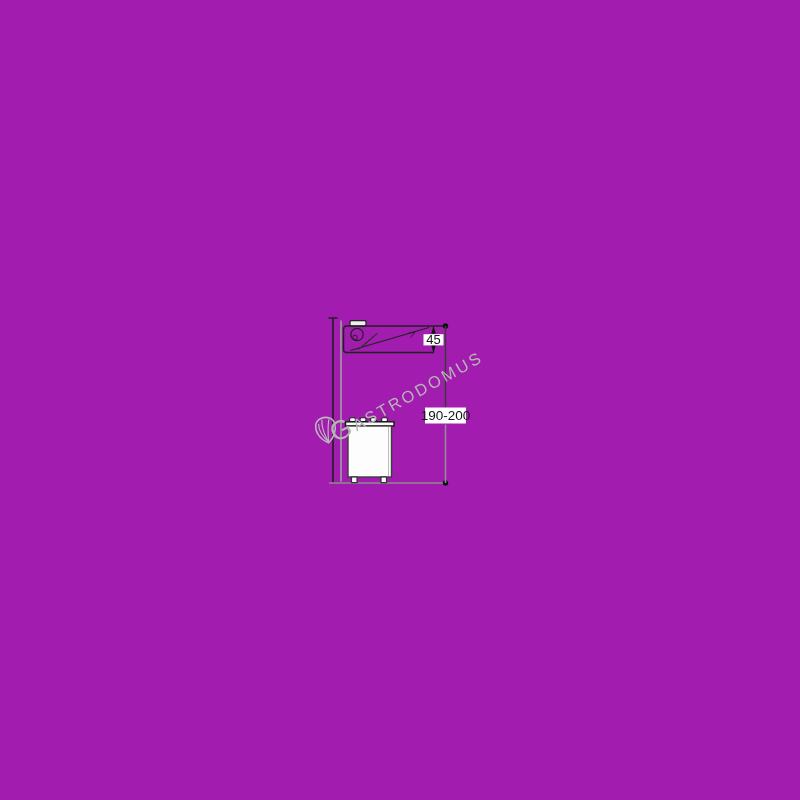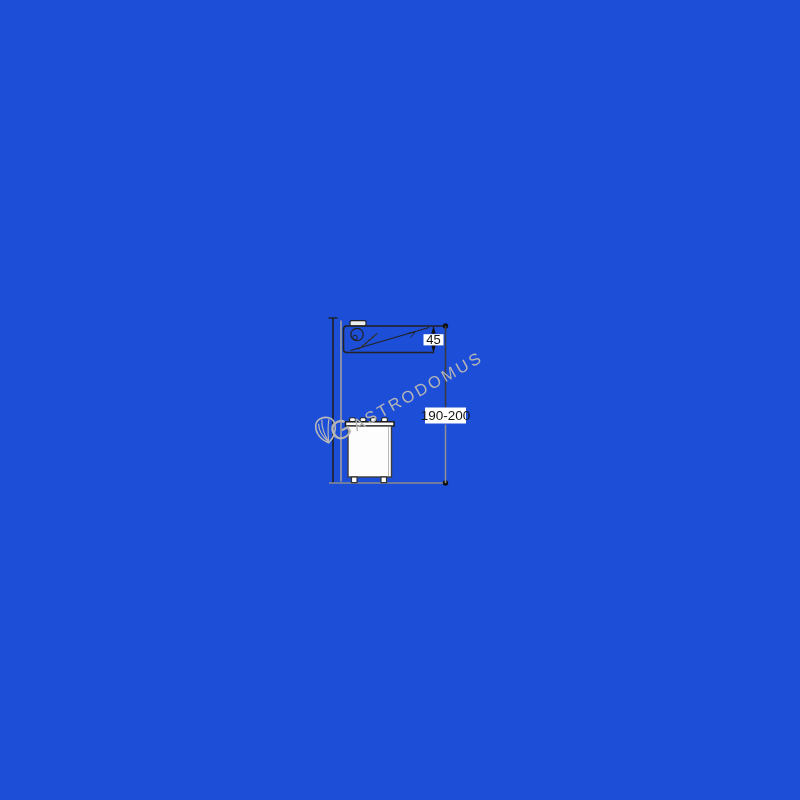--- a/index.html
+++ b/index.html
@@ -1,17 +1,17 @@
 <!DOCTYPE html>
 <html><head>
 <meta charset="utf-8">
 <style>
   html, body { margin: 0; padding: 0; background: #ffffff; }
   body { width: 800px; height: 800px; font-family: "Liberation Sans", sans-serif; }
-  .canvas { position: relative; width: 800px; height: 800px; background: #1d4ed8; overflow: hidden; }
+  .canvas { position: relative; width: 800px; height: 800px; background: #a21caf; overflow: hidden; }
   svg.drawing { position: absolute; left: 0; top: 0; }
   svg .dim-label { font-family: "Liberation Sans", sans-serif; font-size: 13px; fill: #151515; }
   svg .dim-label-long { font-family: "Liberation Sans", sans-serif; font-size: 13.5px; fill: #151515; }
 
   .wm-logo { position: absolute; left: 313px; top: 415px; transform: rotate(-12deg); }
   .wm-text {
     position: absolute; left: 336px; top: 424px;
     transform-origin: 0 80%;
     transform: rotate(-29deg);
     white-space: nowrap;

